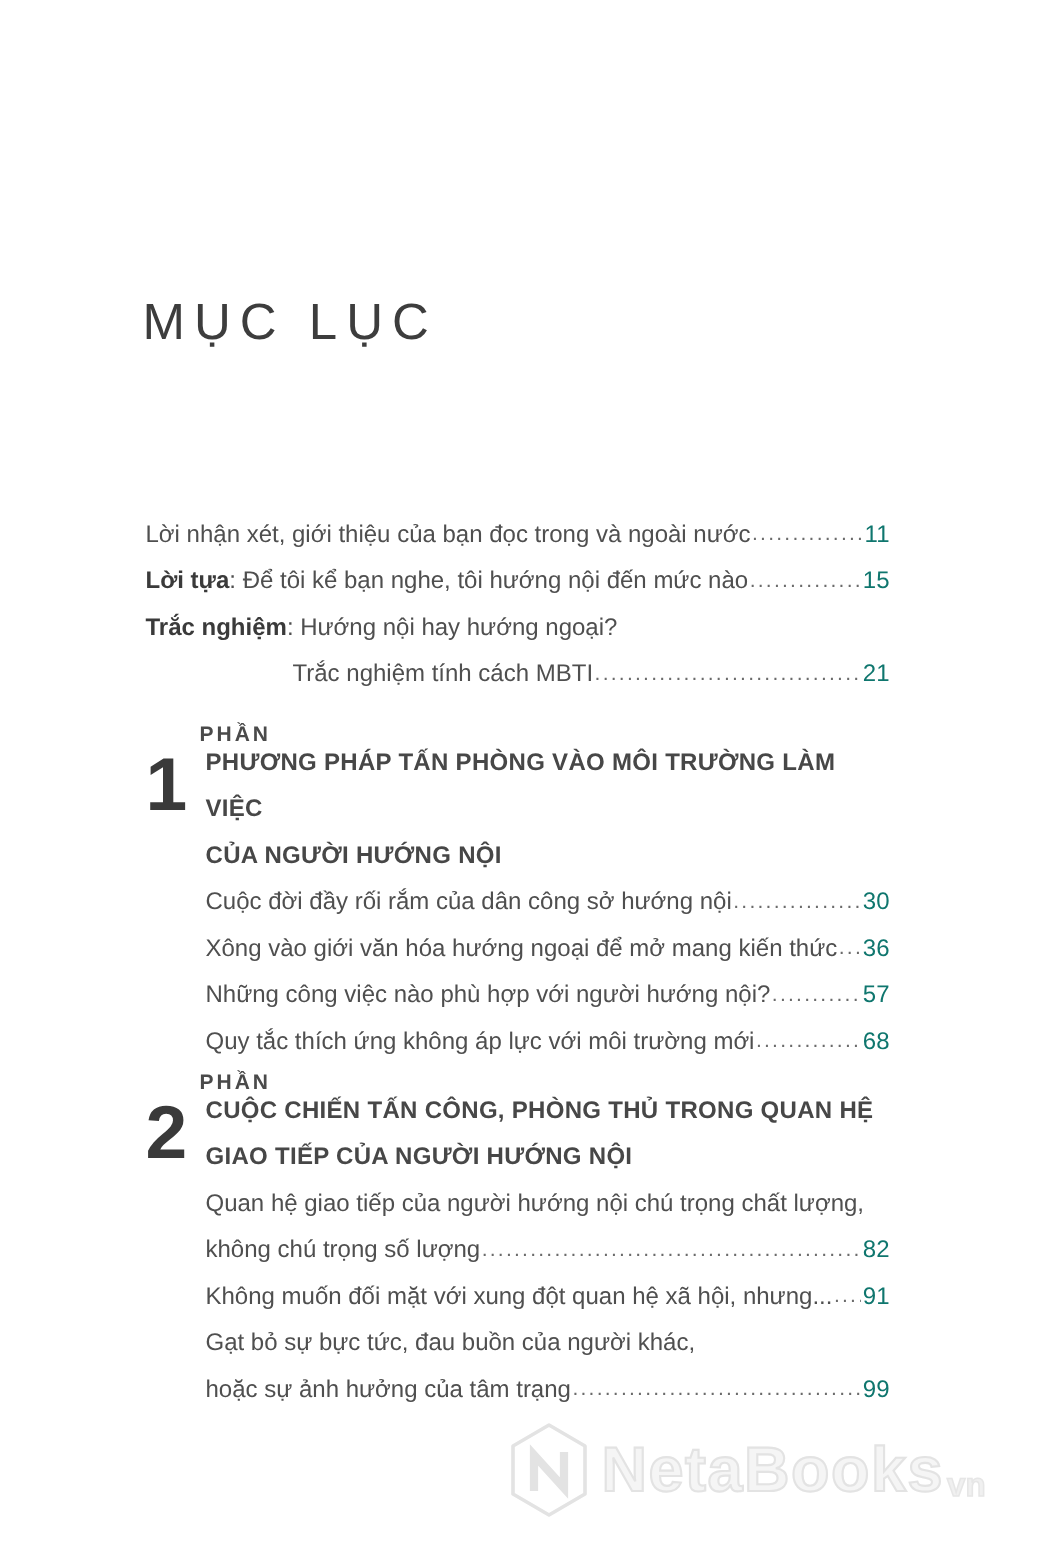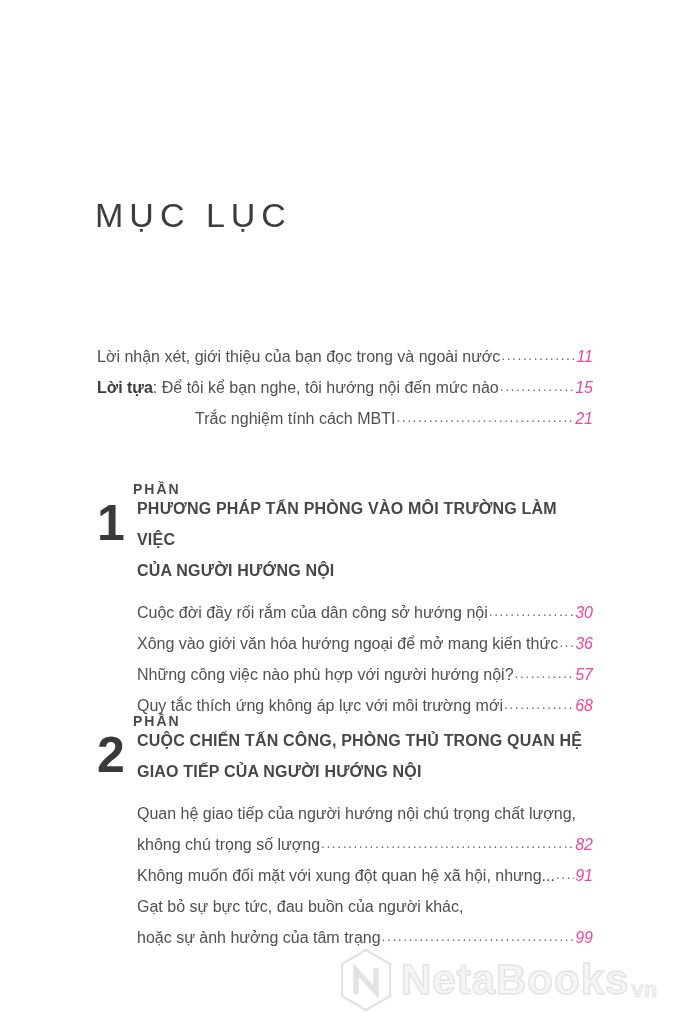--- a/index.html
+++ b/index.html
@@ -32,39 +32,39 @@
   .row.indent { padding-left:98px; }
 
   .leader {
     flex:1; min-width:0; overflow:hidden; white-space:nowrap;
     font-size:14px; letter-spacing:1.5px; color:#6b6b6b;
     margin:0 1px; transform:translateY(-1px);
   }
   .leader::after {
     content:"..................................................................................................................................";
   }
-  .pg { color:#ec4899; flex:none;font-style:italic; }
+  .pg { color:#0f766e; flex:none; }
 
   
   .sec-head { display:flex; align-items:flex-start; }
   .num-col { width:40px; flex:none; }
   .part-label {
     font-size:14px; font-weight:700; letter-spacing:2px;
     color:#4a4a4a; margin-bottom:1px;padding-left:36px;
   }
   .part-num {
     font-size:50px; font-weight:700; line-height:50px;
     color:#3a3a3a; letter-spacing:-1px;
   }
   .sec-title {
     flex:1; margin-top:12px;
     font-size:16px; font-weight:700; line-height:31px;
     color:#474747; letter-spacing:0.2px;
   }
-  .sec-rows { margin-left:40px; margin-top:11px; }
+  .sec-rows { margin-left:40px; }
 
   
   .watermark {
     position:absolute; left:339px; top:948px;
     display:flex; align-items:center;
   }
   .wm-logo { flex:none; }
   .wm-brand {
     margin-left:8px;
     font-size:42px; font-weight:700; letter-spacing:1px;
@@ -87,20 +87,24 @@
     <div class="row">
       <span class="t">Lời nhận xét, giới thiệu của bạn đọc trong và ngoài nước</span>
       <span class="leader"></span>
       <span class="pg">11</span>
     </div>
     <div class="row">
       <span class="b">Lời tựa</span>
       <span class="t">: Để tôi kể bạn nghe, tôi hướng nội đến mức nào</span>
       <span class="leader"></span>
       <span class="pg">15</span>
+    </div>
+    <div class="row">
+      <span class="b">Trắc nghiệm</span>
+      <span class="t">: Hướng nội hay hướng ngoại?</span>
     </div>
     <div class="row indent">
       <span class="t">Trắc nghiệm tính cách MBTI</span>
       <span class="leader"></span>
       <span class="pg">21</span>
     </div>
   </div>
 
   <div class="sec1">
     <div class="sec-head">

